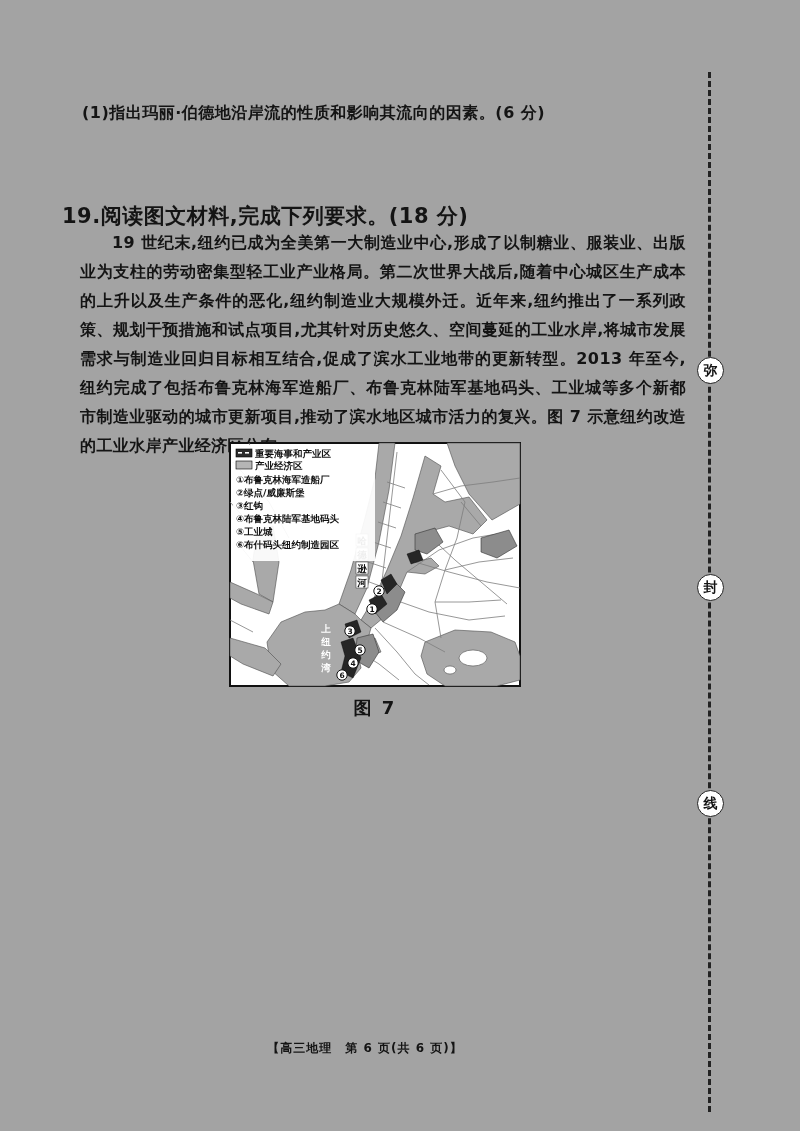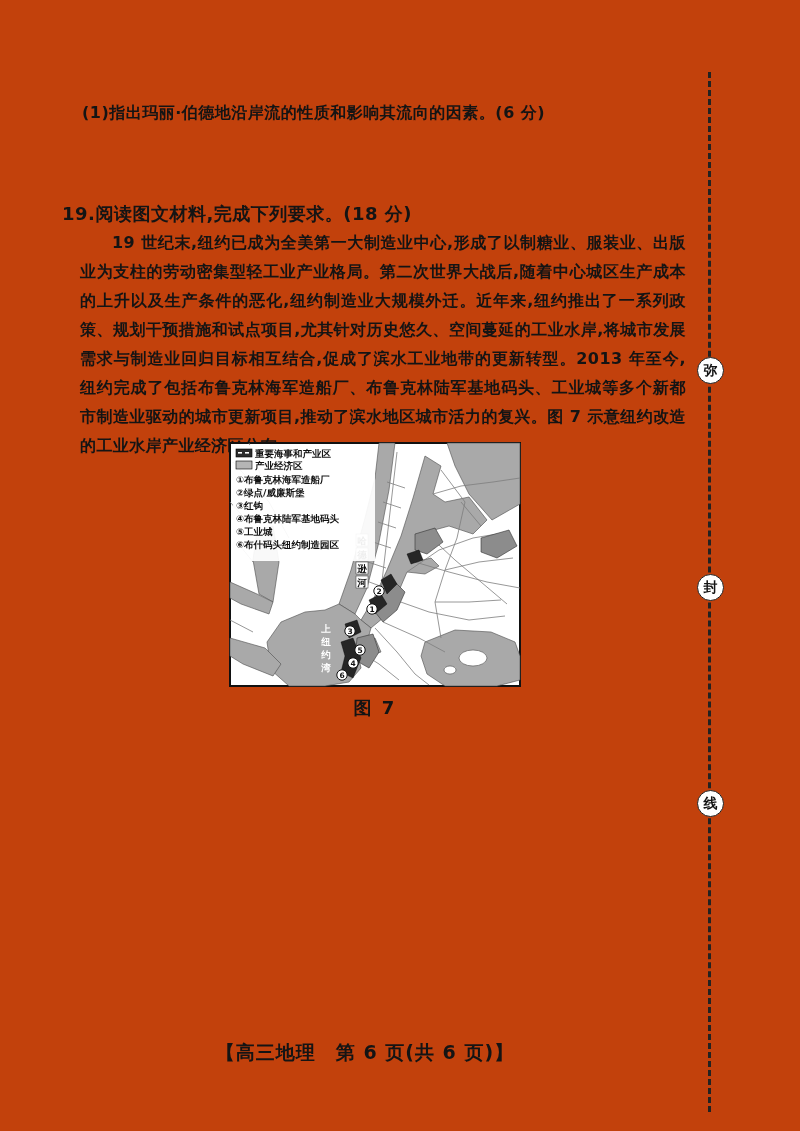--- a/index.html
+++ b/index.html
@@ -1,25 +1,25 @@
 <!DOCTYPE html>
 <html><head>
 <meta charset="utf-8">
 <style>
   html,body{margin:0;padding:0;background:#e8e8e8;}
   .page{
     position:relative;width:800px;height:1131px;margin:0 auto;
-    background:#c2410c;color:#141414;overflow:hidden;
+    background:#a3a3a3;color:#141414;overflow:hidden;
     font-family:"DejaVu Sans","Liberation Sans",sans-serif;
   }
   .line{
     position:absolute;font-size:16px;font-weight:700;
     letter-spacing:0.5px;white-space:nowrap;
   }
-  .q19-header{font-size:18px;}
+  .q19-header{font-size:21px;}
   .passage{
     position:absolute;left:80px;top:228px;width:606px;
     font-size:16px;font-weight:700;line-height:29px;
     text-align:justify;text-justify:inter-character;text-indent:2em;
     letter-spacing:0.4px;
   }
   .figure{position:absolute;left:229px;top:442px;width:292px;}
   .figure svg{display:block;}
   .fig-caption{
     width:292px;text-align:center;font-size:18px;font-weight:700;
@@ -27,21 +27,21 @@
   }
   .subq1{left:82px;top:712px;}
   .subq2{left:82px;top:748px;}
   .subq3{left:82px;top:784px;}
   .t1{left:82px;top:103px;}
   .t2{left:82px;top:139px;}
   .t3{left:82px;top:175px;}
   .t19{left:62px;top:202px;}
   .footer{
     position:absolute;left:40px;top:1040px;width:650px;text-align:center;
-    font-size:19px;font-weight:700;letter-spacing:1px;
+    font-size:12px;font-weight:700;letter-spacing:1px;
   }
   .seal-line{
     position:absolute;left:708px;top:72px;height:1040px;width:0;
     border-left:3px dashed #222;
   }
   .seal-char{
     position:absolute;left:697px;width:25px;height:25px;border-radius:50%;
     border:1.6px solid #222;background:#fff;text-align:center;
     font-size:14px;font-weight:700;line-height:25px;z-index:2;
   }

